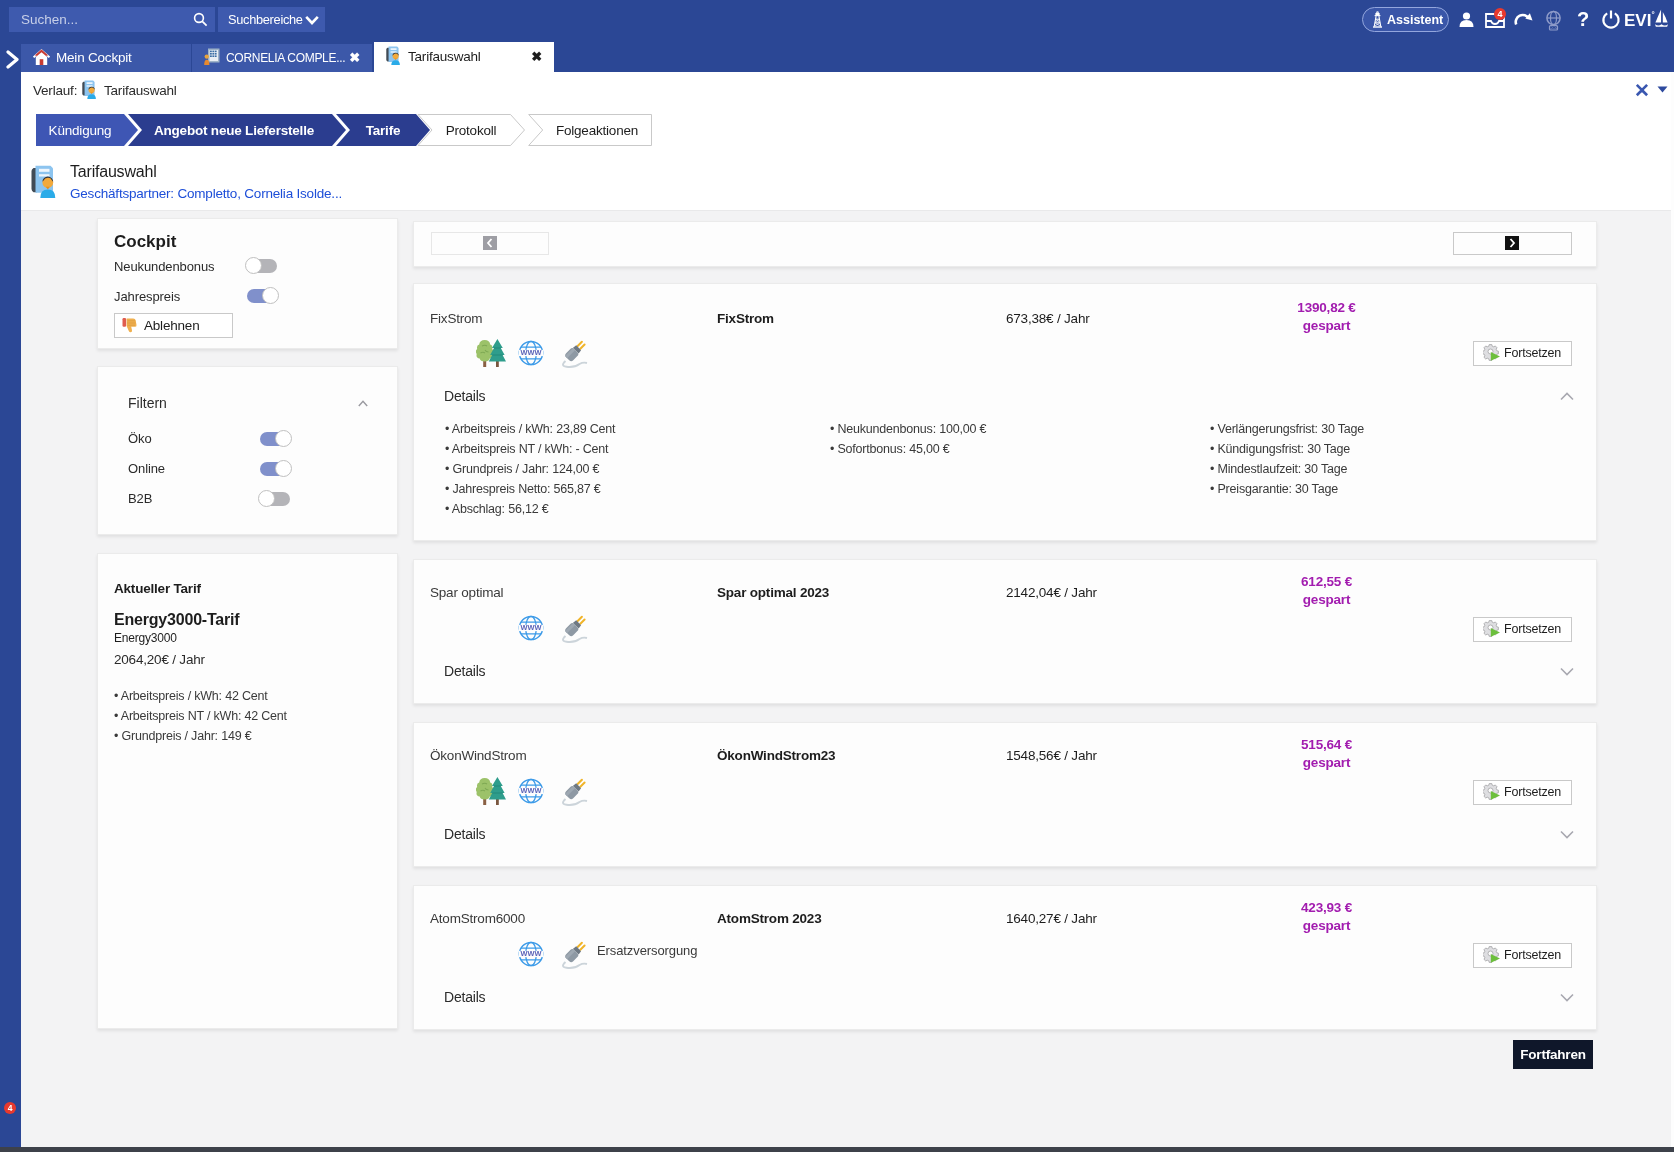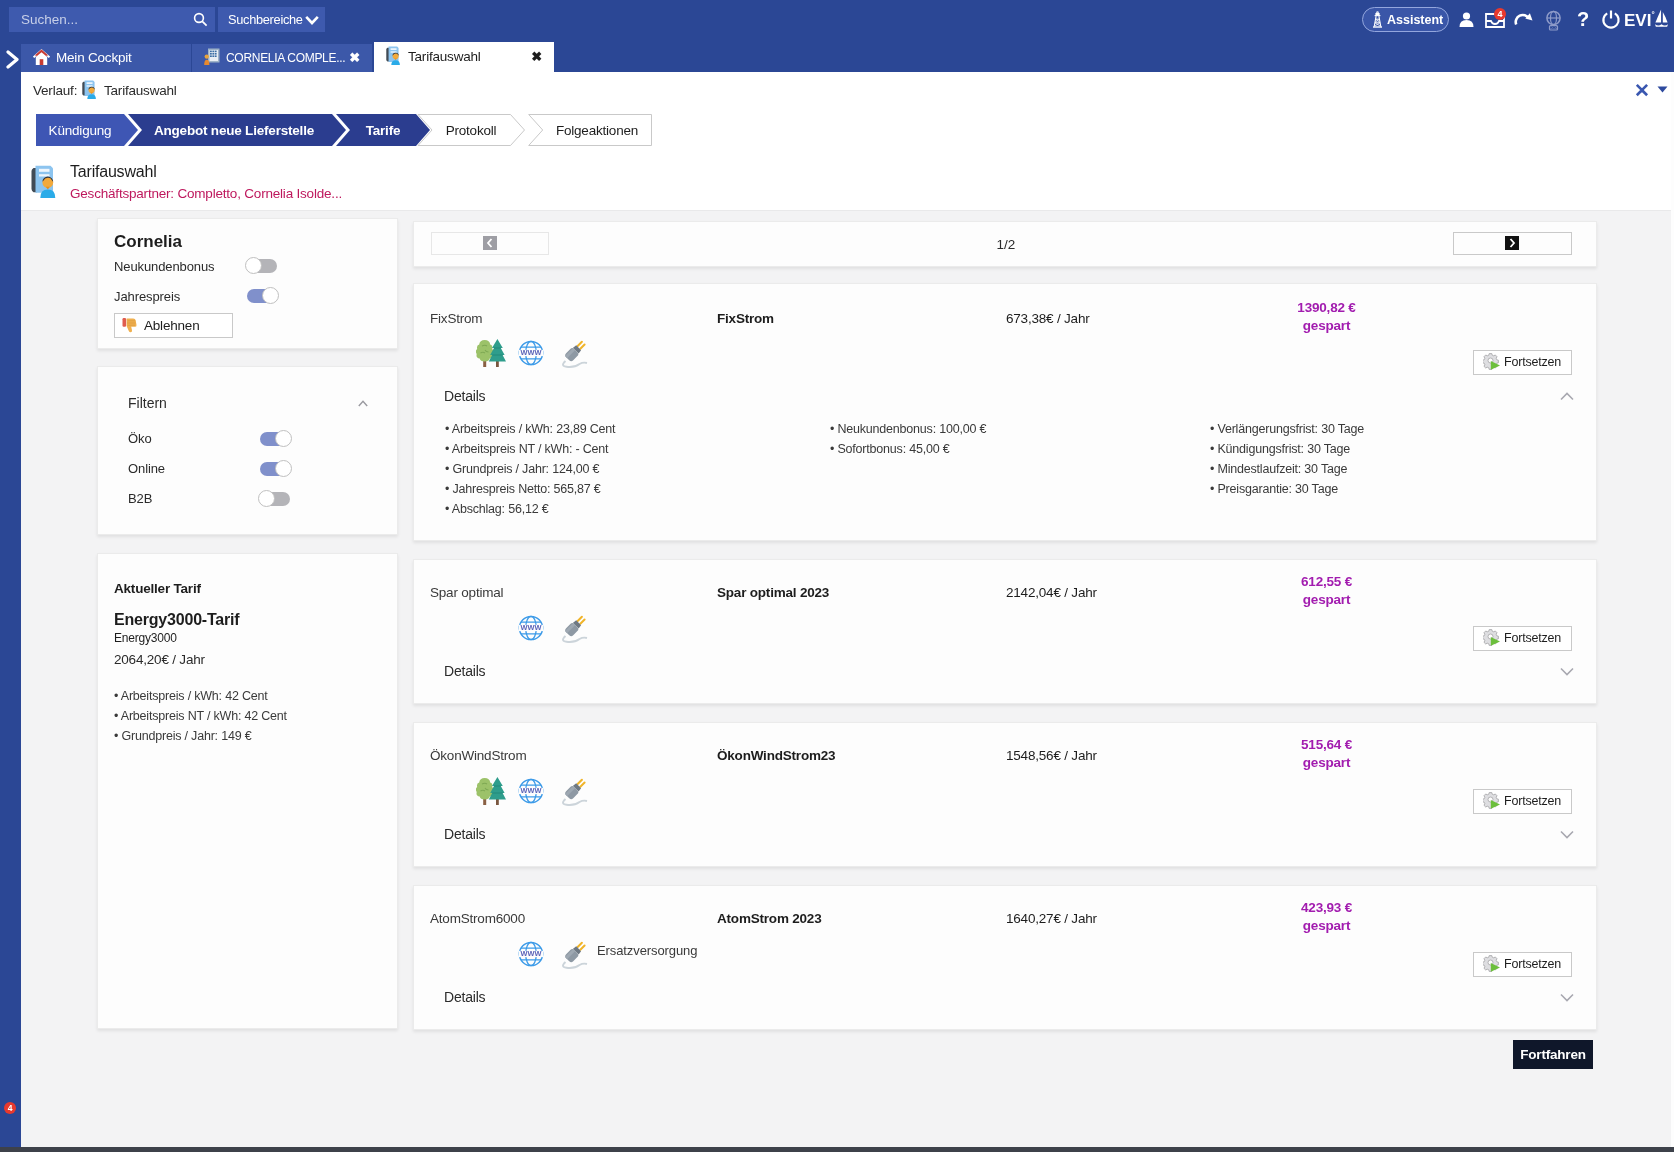--- a/index.html
+++ b/index.html
@@ -21,21 +21,21 @@
   #assistent svg{flex:0 0 auto;}
   #assistent span{margin-left:4px;}
   #badge4{left:1494px;top:8px;width:12px;height:12px;border-radius:50%;background:#e8392e;color:#fff;font-size:9px;font-weight:bold;text-align:center;line-height:12px;}
   #qmark{left:1577px;top:8px;color:#fff;font-size:20px;font-weight:bold;}
   #evi{left:1624px;top:10px;color:#fff;font-size:17px;font-weight:bold;}
   .tabicon{vertical-align:middle;margin:0 6px 3px 12px;}
   
   #verlauf{left:33px;top:83px;font-size:13.5px;letter-spacing:-0.2px;color:#2b2b2b;}
   
   #pgtitle{left:70px;top:163px;font-size:16px;color:#1d1d1d;letter-spacing:-0.2px;}
-  #pgsub{left:70px;top:186px;font-size:13.5px;letter-spacing:-0.2px;color:#be185d;}
+  #pgsub{left:70px;top:186px;font-size:13.5px;letter-spacing:-0.2px;color:#1d4ed8;}
   
   #grayarea{left:21px;top:210px;width:1653px;height:937px;background:#f3f3f4;border-top:1px solid #e9e9ea;box-sizing:border-box;}
   .card{position:absolute;background:#fdfdfd;border:1px solid #ebebeb;box-shadow:0 2px 3px rgba(0,0,0,0.08);box-sizing:border-box;}
   
   #opt{left:97px;top:218px;width:301px;height:131px;}
   #filt{left:97px;top:366px;width:301px;height:169px;}
   #akt{left:97px;top:553px;width:301px;height:476px;}
   
   #pgn{left:413px;top:221px;width:1184px;height:46px;}
   #card1{left:413px;top:283px;width:1184px;height:258px;}
@@ -52,21 +52,21 @@
   .tgl.off .knob{left:-2px;}
   .lbl{position:absolute;font-size:13px;letter-spacing:-0.1px;color:#2b2b2b;}
   #ablehnen{left:16px;top:94px;width:119px;height:25px;background:#fff;border:1px solid #c9c9c9;box-sizing:border-box;font-size:13.5px;letter-spacing:-0.2px;color:#1d1d1d;text-align:left;padding-left:7px;line-height:23px;}
   .blt{position:absolute;font-size:12.5px;letter-spacing:-0.2px;color:#3a3a3a;}
   .blt:before{content:"• ";}
   
   .tname{position:absolute;left:16px;top:27px;font-size:13.5px;letter-spacing:-0.2px;color:#3a3a3a;}
   .tbold{position:absolute;left:303px;top:27px;font-size:13.5px;letter-spacing:-0.2px;font-weight:bold;color:#1d1d1d;}
   .tprice{position:absolute;left:592px;top:27px;font-size:13.5px;letter-spacing:-0.2px;font-weight:normal;color:#1d1d1d;}
   .tsave{position:absolute;left:850px;top:15px;width:125px;font-size:13.5px;letter-spacing:-0.2px;font-weight:bold;color:#a21caf;text-align:center;line-height:18px;}
-  .fortsetzen{position:absolute;left:1059px;top:57px;width:99px;height:25px;background:#fff;border:1px solid #c9c9c9;box-sizing:border-box;font-size:12.5px;letter-spacing:-0.2px;color:#1d1d1d;line-height:23px;margin-top:9px;}
+  .fortsetzen{position:absolute;left:1059px;top:57px;width:99px;height:25px;background:#fff;border:1px solid #c9c9c9;box-sizing:border-box;font-size:12.5px;letter-spacing:-0.2px;color:#1d1d1d;line-height:23px;}
   .details{position:absolute;left:30px;top:104px;font-size:14px;letter-spacing:-0.2px;color:#2b2b2b;}
   .chev{position:absolute;right:22px;color:#9a9aa0;}
 </style>
 </head>
 <body>
 <div class="abs" id="chrome"></div>
 <div class="abs" id="leftstrip"></div>
 <div class="abs" id="footer"></div>
 <div class="abs" style="left:4px;top:1102px;width:12px;height:12px;border-radius:50%;background:#e8392e;color:#fff;font-size:8.5px;font-weight:bold;text-align:center;line-height:12px">4</div>
 <div class="abs" id="searchbox">Suchen...</div>
@@ -175,21 +175,21 @@
   </svg>
 
 <svg class="abs" style="left:31px;top:165px" width="28" height="33">
     <use href="#bookperson"></use>
   </svg>
 <div class="abs" id="pgtitle">Tarifauswahl</div>
 <div class="abs" id="pgsub">Geschäftspartner: Completto, Cornelia Isolde...</div>
 <div class="abs" id="grayarea"></div>
 <div class="abs" style="left:1671px;top:72px;width:3px;height:1075px;background:#fdfdfd"></div>
 <div class="card" id="opt">
-  <div class="abs" style="left:16px;top:13px;font-size:17px;font-weight:bold;color:#1d1d1d">Cornelia</div>
+  <div class="abs" style="left:16px;top:13px;font-size:17px;font-weight:bold;color:#1d1d1d">Cockpit</div>
   <div class="lbl" style="left:16px;top:40px">Neukundenbonus</div>
   <div class="tgl off" style="left:149px;top:40px">
       <div class="knob"></div>
     </div>
   <div class="lbl" style="left:16px;top:70px">Jahrespreis</div>
   <div class="tgl on" style="left:149px;top:70px">
       <div class="knob"></div>
     </div>
   <div class="abs" id="ablehnen"><svg width="15" height="15" viewBox="0 0 15 15" style="vertical-align:-3px">
         <rect x="0.5" y="0" width="3.6" height="8.8" rx="1.2" fill="#e05c4f"></rect>
@@ -275,21 +275,20 @@
         <path d="M1 7.5 L7 1.5 L13 7.5" fill="none" stroke="#a8a8b0" stroke-width="1.6"></path>
       </symbol>
 </defs>
 </svg>
 <div class="card" id="pgn">
   <div class="abs" style="left:17px;top:10px;width:118px;height:23px;border:1px solid #e7e7e7;box-sizing:border-box">
       <div class="abs" style="left:51px;top:3px;width:14px;height:14px;background:#9e9ea4"><svg width="14" height="14" viewBox="0 0 14 14">
           <path d="M8.5 3 L5 7 L8.5 11" fill="none" stroke="#fff" stroke-width="1.8"></path>
         </svg></div>
     </div>
-  <div class="abs" style="left:0;top:15px;width:1184px;text-align:center;font-size:13.5px;color:#2b2b2b">1/2</div>
   <div class="abs" style="left:1039px;top:10px;width:119px;height:23px;border:1px solid #c9c9c9;box-sizing:border-box">
       <div class="abs" style="left:51px;top:3px;width:14px;height:14px;background:#111"><svg width="14" height="14" viewBox="0 0 14 14">
           <path d="M5.5 3 L9 7 L5.5 11" fill="none" stroke="#fff" stroke-width="1.8"></path>
         </svg></div>
     </div>
 </div>
 <div class="card" id="card1">
   <div class="tname">FixStrom</div>
   <div class="tbold">FixStrom</div>
   <div class="tprice">673,38€ / Jahr</div>

